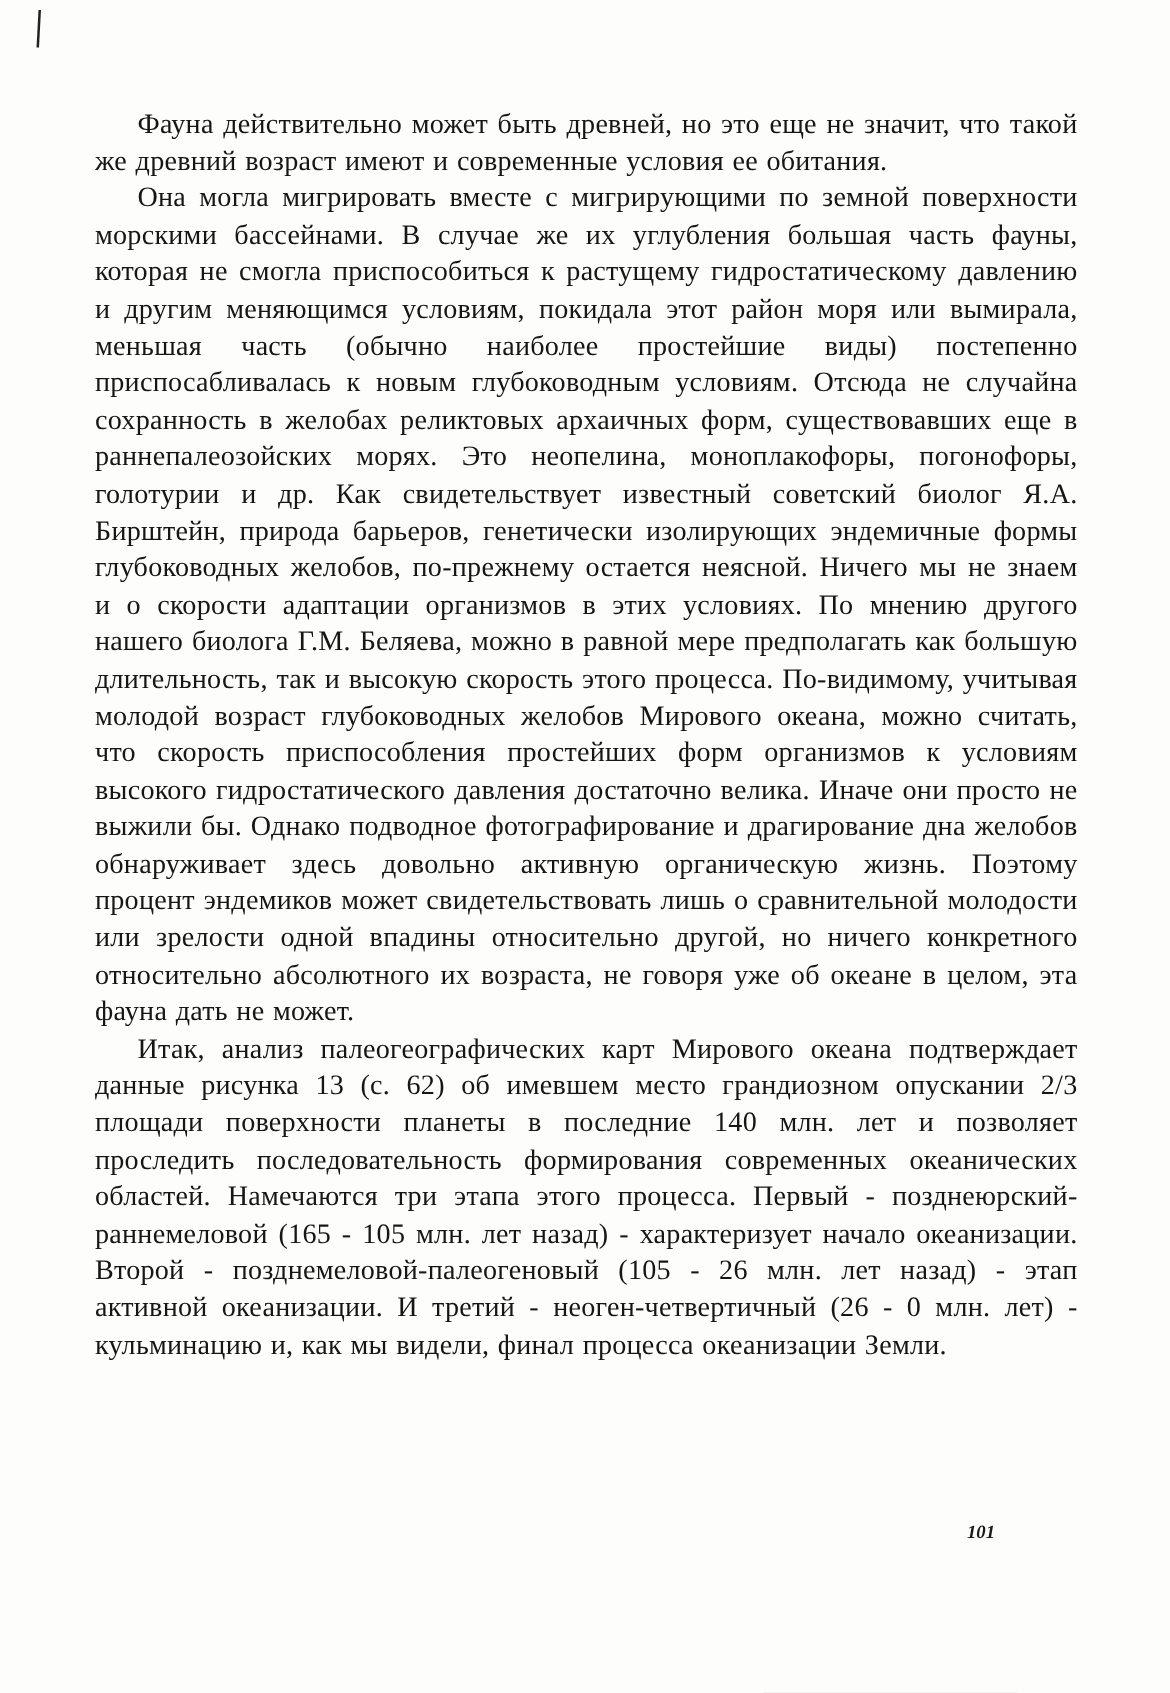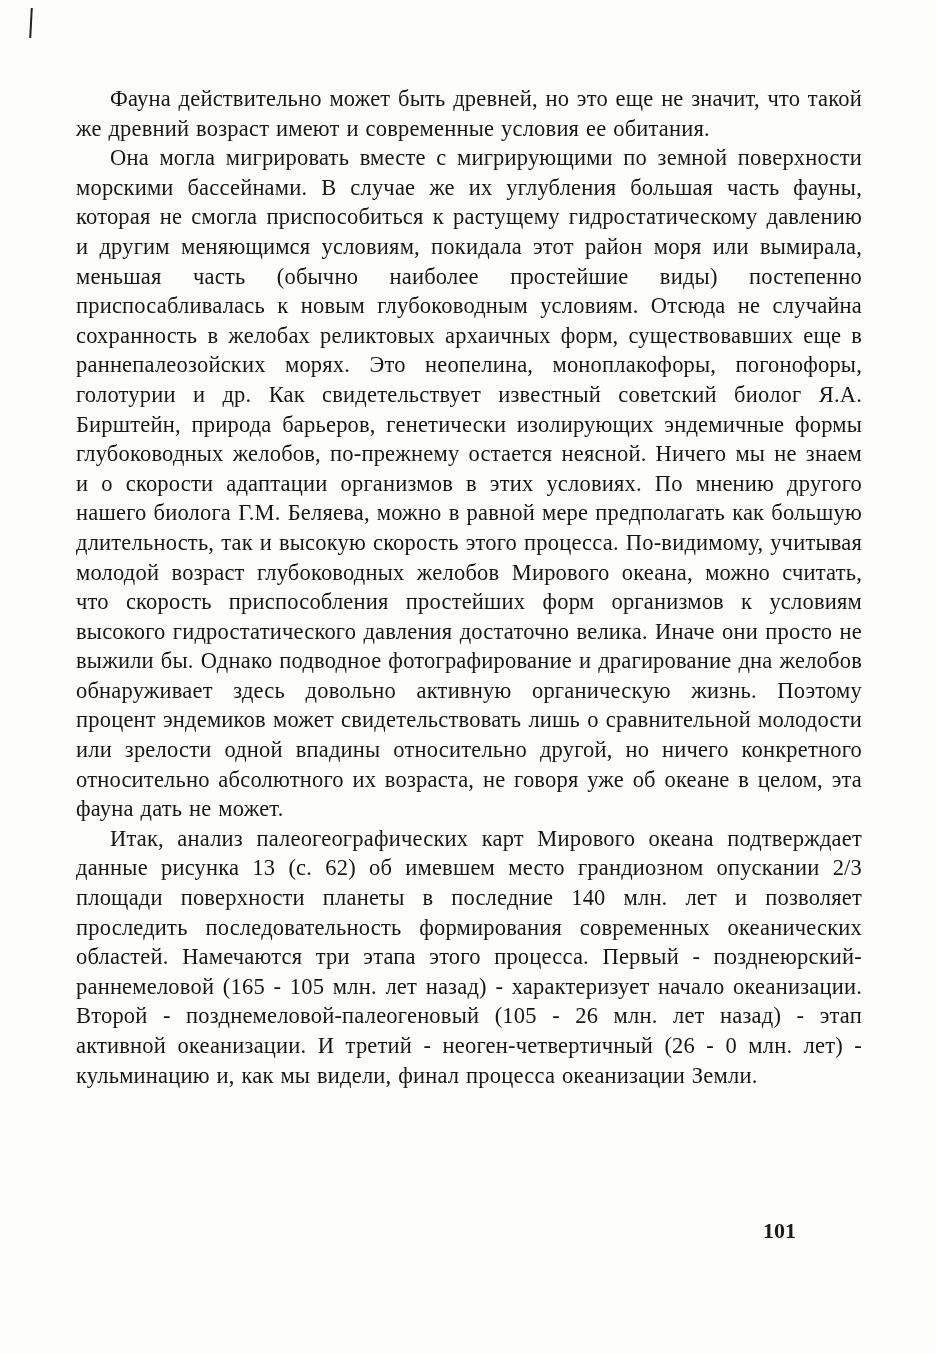--- a/index.html
+++ b/index.html
@@ -39,21 +39,22 @@
     line-height: 29.6px;
     text-align: justify;
     text-indent: 34px;
     letter-spacing: 0.2px;
     word-spacing: 1px;
   }
   .page-number {
     position: absolute;
     right: 140px;
     top: 1218px;
-    font-size: 22px;
+    font-size: 15px;
+    font-style: italic;
     font-weight: bold;
     color: #1a1a1a;
   }
 </style>
 </head>
 <body>
 
 <div class="page">
 
   <div class="scan-mark"></div>

